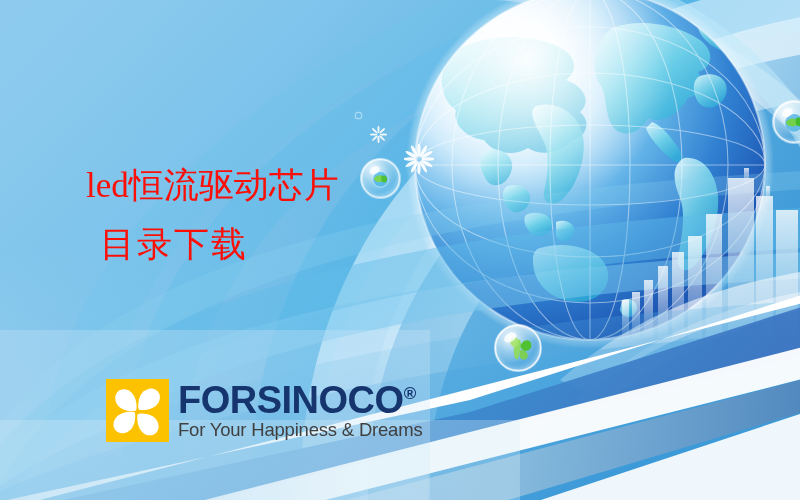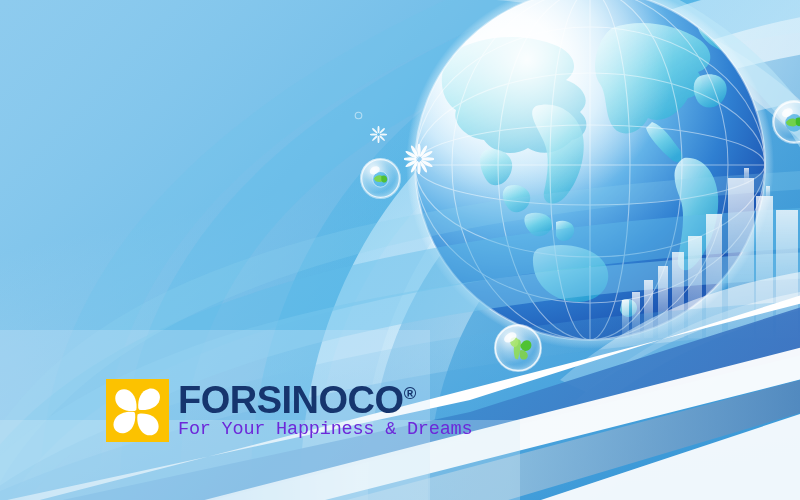--- a/index.html
+++ b/index.html
@@ -94,23 +94,23 @@
     position: relative;
     white-space: nowrap;
   }
   .logo-word .reg {
     font-size: 17px;
     vertical-align: 14px;
     font-weight: bold;
     letter-spacing: 0;
   }
   .logo-tag {
-    font-family: Liberation Mono, monospace;
+    font-family: Liberation Sans, sans-serif;
     font-size: 18.5px;
-    color: #6d28d9;
+    color: #404040;
     margin-top: 2px;
     letter-spacing: -0.2px;
     white-space: nowrap;
   }
 
   
   .bubble {
     position: absolute;
     border-radius: 50%;
     z-index: 30;
@@ -384,20 +384,24 @@
   <div class="bubble" id="bubble-right">
     <svg viewBox="0 0 100 100">
       <circle cx="50" cy="52" r="20" fill="#3fa9e0" opacity="0.7"></circle>
       <path d="M32,50 C40,40 50,40 56,46 C62,52 56,60 48,60 C38,60 32,56 32,50 Z" fill="#72d243" opacity="0.95"></path>
       <path d="M54,42 C62,36 72,42 70,52 C68,62 56,62 54,52 Z" fill="#3fba26" opacity="0.95"></path>
       <circle cx="50" cy="50" r="46" fill="none" stroke="#ffffff" stroke-opacity="0.8" stroke-width="3"></circle>
       <ellipse cx="35" cy="29" rx="13" ry="9" fill="#ffffff" opacity="0.78" transform="rotate(-30 35 29)"></ellipse>
     </svg>
   </div>
 
+  <div class="headline">
+    <span class="line1">led恒流驱动芯片</span>
+    <span class="line2">目录下载</span>
+  </div>
 
   <div class="logo-block">
     <div class="logo-mark">
       <svg viewBox="0 0 100 100">
         <g fill="#ffffff" transform="rotate(18 50 50)">
           <path d="M50,46 C44,32 46,18 56,12 C68,5 80,14 78,27 C76,38 64,46 52,48 Z"></path>
           <path d="M46,52 C32,58 18,56 12,46 C5,34 14,22 27,24 C38,26 46,38 48,50 Z"></path>
           <path d="M54,54 C68,48 82,50 88,60 C95,72 86,84 73,82 C62,80 54,68 52,56 Z"></path>
           <path d="M48,56 C54,70 52,84 42,90 C30,97 18,88 20,75 C22,64 34,56 46,54 Z"></path>
         </g>

